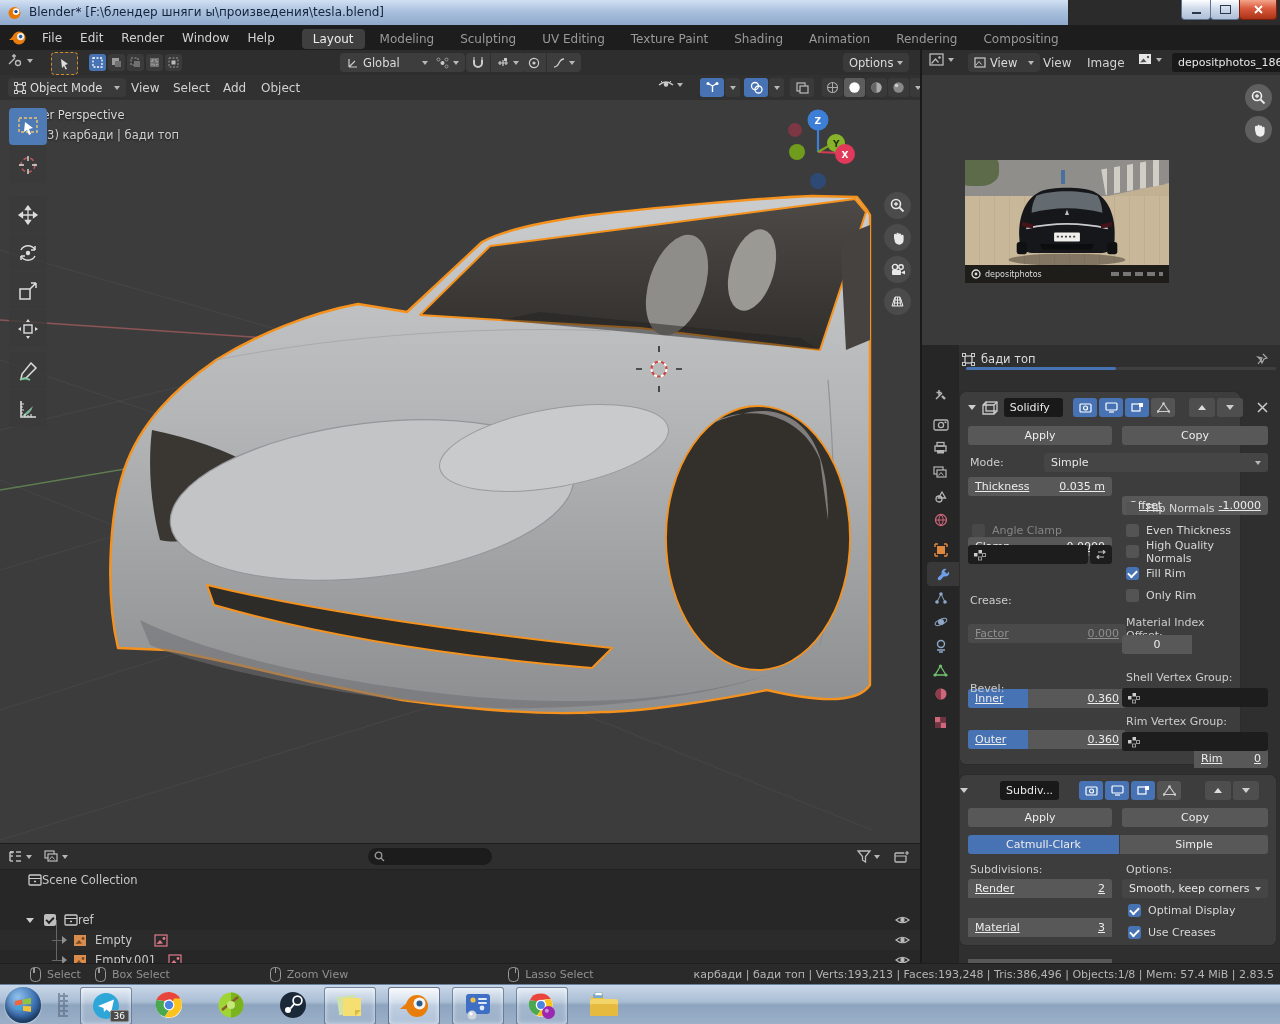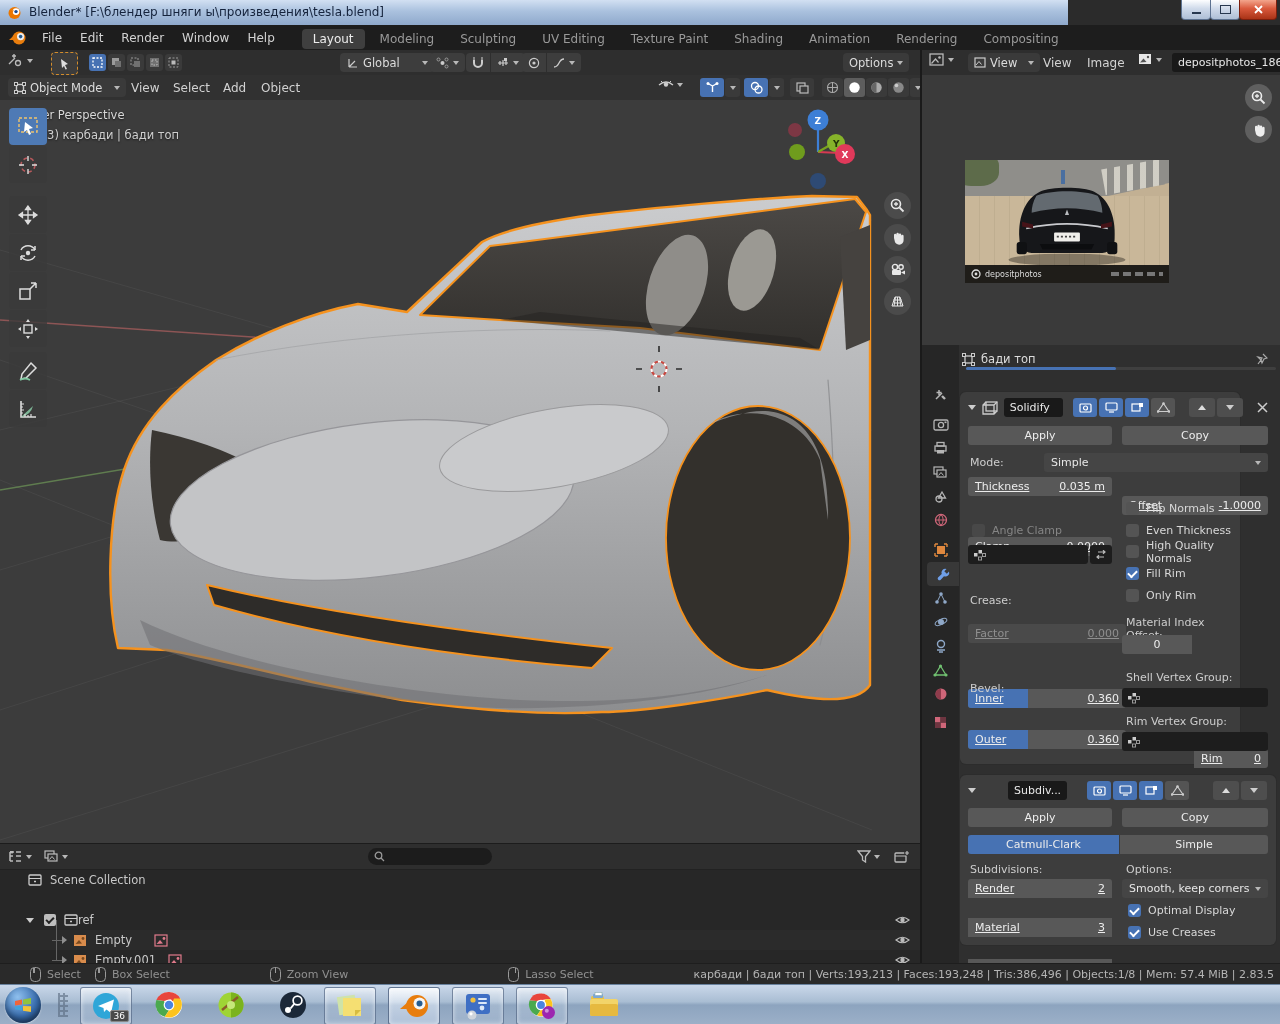--- a/index.html
+++ b/index.html
@@ -849,21 +849,21 @@
           <svg width="13" height="12">
             <rect x="1" y="4" width="3.5" height="3.5" fill="#ccc"></rect>
             <rect x="5.5" y="1" width="3.5" height="3.5" fill="#ccc"></rect>
             <rect x="5.5" y="8" width="3" height="3" fill="none" stroke="#999"></rect>
             <rect x="9.5" y="4.5" width="3" height="3" fill="none" stroke="#999"></rect>
           </svg>
         </div>
     </div>
 
     <div class="panel" style="left:38px;top:430px;width:316px;height:170px">
-      <div class="abs row" style="left:8px;top:6px;width:300px;gap:16px">
+      <div class="abs row" style="left:0;top:6px;width:300px;gap:16px">
         <div class="tri-d"></div>
         <svg width="15" height="14">
             <rect x="1" y="1" width="12" height="12" rx="2" fill="none" stroke="#ccc" stroke-width="1.2"></rect>
             <circle cx="7" cy="7" r="3.2" fill="none" stroke="#ccc" stroke-width="1.3"></circle>
           </svg>
         <div class="namebox" style="width:48px">Subdiv...</div>
         <div class="row" style="gap:2px;margin-left:4px">
           <div class="tgl on">
               <svg width="13" height="11">
                 <rect x="1" y="2" width="11" height="8" rx="1" fill="none" stroke="#fff" stroke-width="1.2"></rect>
@@ -979,21 +979,21 @@
           </svg>
         </div>
     </div>
 
     <div class="orow" style="top:27px">
       <svg style="margin-left:28px" width="14" height="12">
           <rect x="1" y="1" width="12" height="10" rx="1" fill="none" stroke="#ccc" stroke-width="1.3"></rect>
           <path d="M1 4.5 h12" stroke="#ccc"></path>
           <path d="M6 7.5 h2" stroke="#ccc" stroke-width="1.4"></path>
         </svg>
-      <span style="margin-left:8px">Scene Collection</span>
+      <span style="">Scene Collection</span>
     </div>
     <div class="orow" style="top:67px">
       <div class="tri-d" style="margin-left:26px"></div>
       <div class="olcb" style="margin-left:10px">
           <i></i>
         </div>
       <svg style="margin-left:8px" width="14" height="12">
           <rect x="1" y="1" width="12" height="10" rx="1" fill="none" stroke="#ccc" stroke-width="1.3"></rect>
           <path d="M1 4.5 h12" stroke="#ccc"></path>
           <path d="M6 7.5 h2" stroke="#ccc" stroke-width="1.4"></path>

